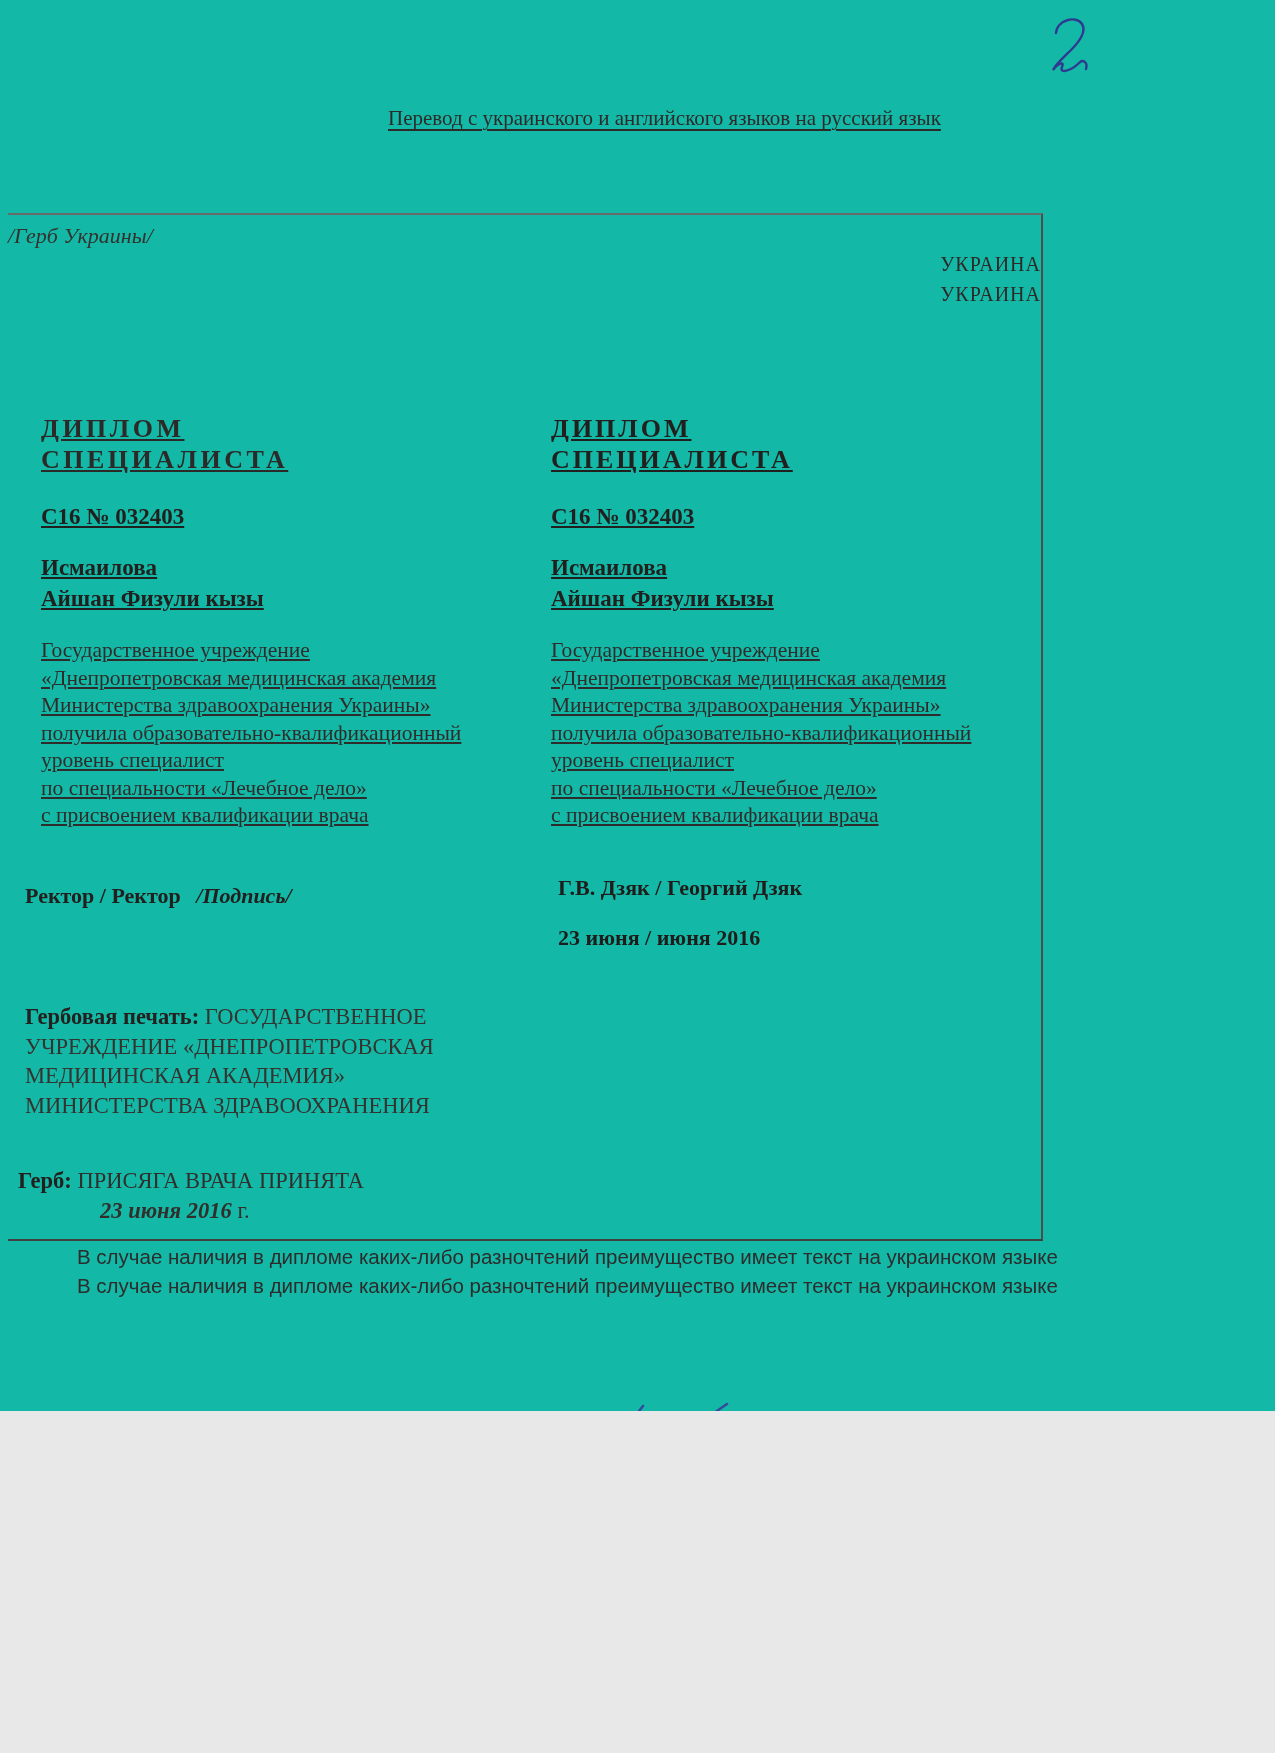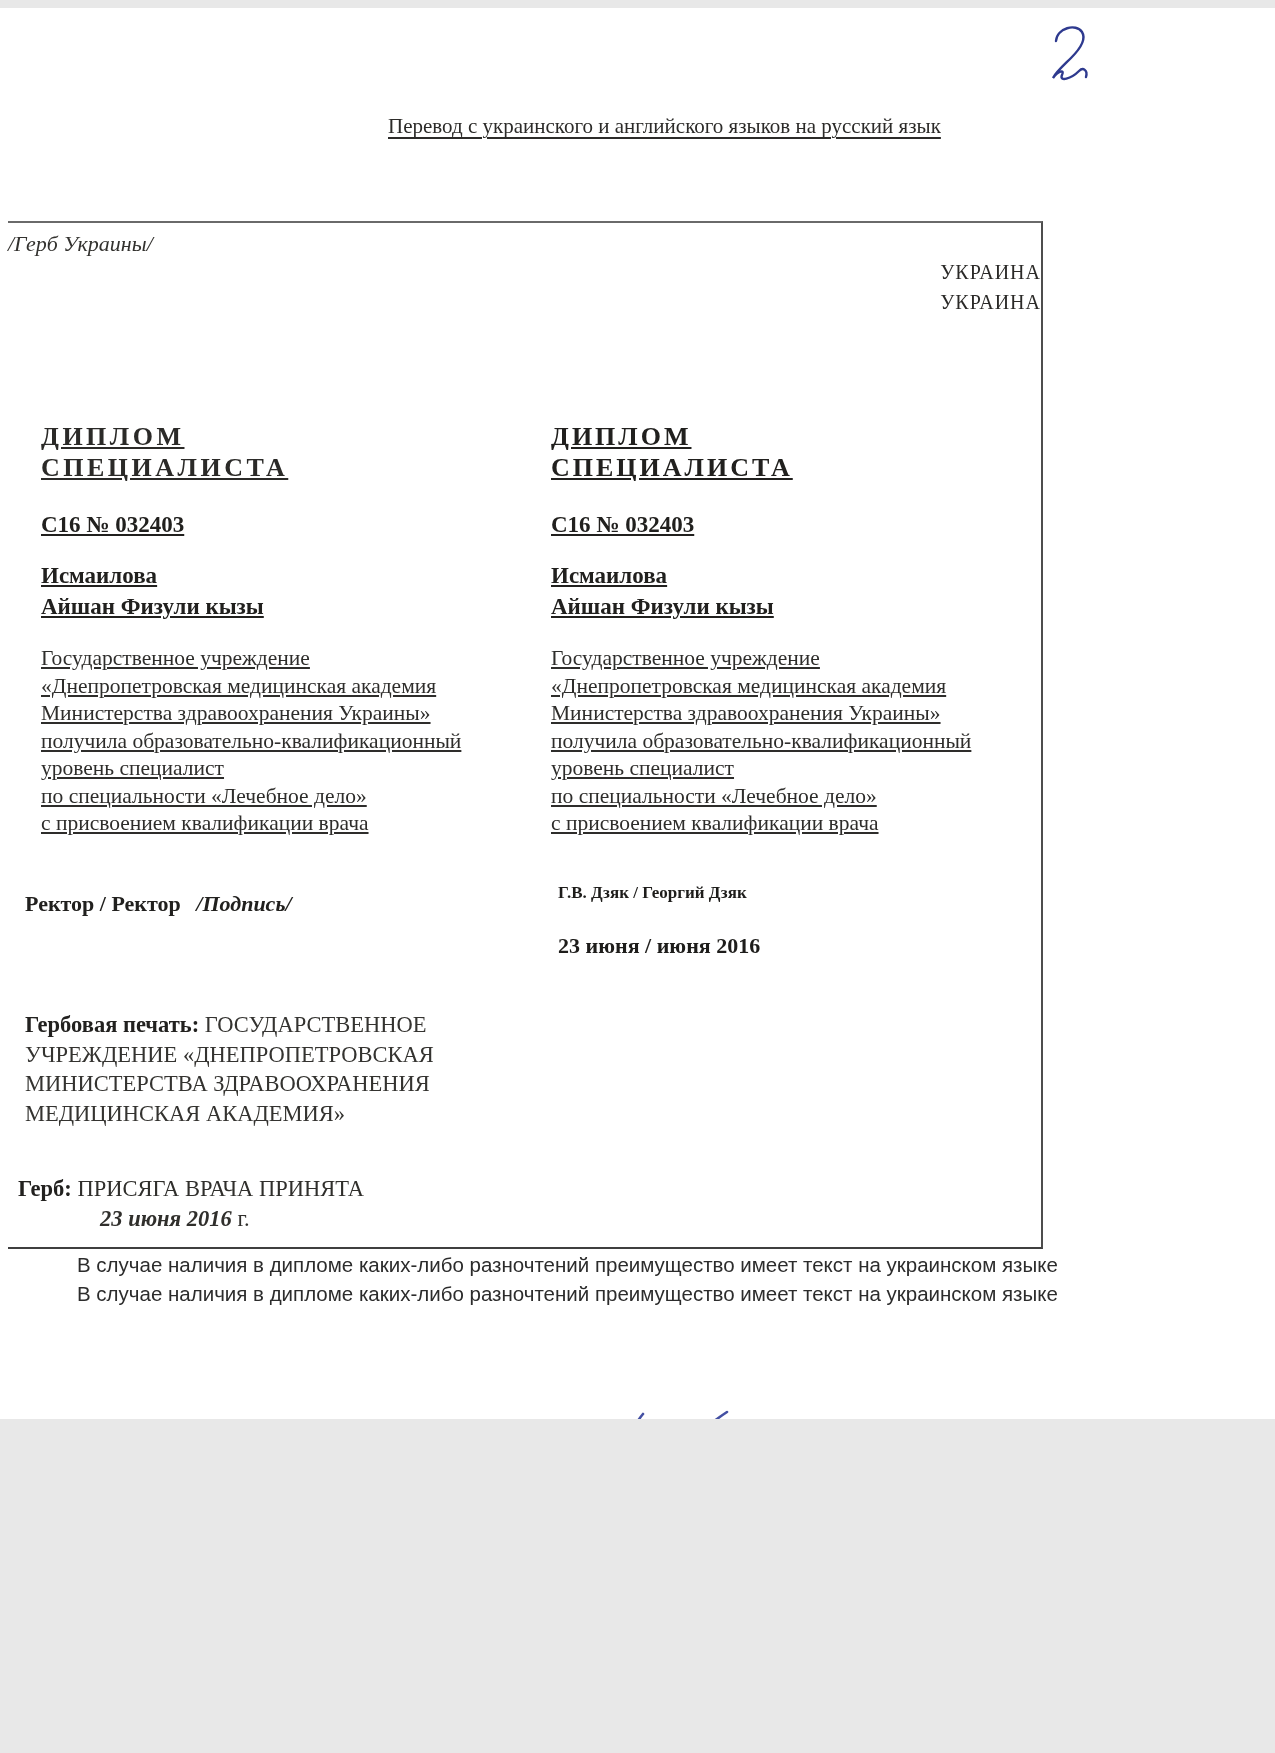--- a/index.html
+++ b/index.html
@@ -1,18 +1,18 @@
 <!DOCTYPE html>
 <html><head>
 <meta charset="utf-8">
 <style>
   html,body { margin:0; padding:0; background:#e8e8e8; }
   .page {
-    position:relative; width:1275px; height:1411px; margin:8px auto;
-    background:#ffffff; overflow:hidden;
+    position:relative; width:1275px; height:1411px; margin:0 auto;
+    background:#14b8a6; overflow:hidden;
     font-family:"Liberation Serif", serif; color:#2a2927;
   }
 
   .pagenum-svg { position:absolute; left:1044px; top:12px; }
 
   .header-line {
     position:absolute; left:388px; top:106px;
     font-size:21px; color:#2c2b29;
     text-decoration:underline; text-underline-offset:4px;
     text-decoration-thickness:1.5px;
@@ -41,21 +41,21 @@
   .dip-name   { top:337px; font-size:23px; font-weight:bold; line-height:31px; color:#21201e; }
   .dip-body   { top:422px; font-size:21.5px; line-height:27.5px; color:#2e2d2b; }
 
   .rector-line {
     position:absolute; left:17px; top:668px;
     font-size:22px; color:#21201e;
   }
   .rector-line .lbl { font-weight:bold; }
   .rector-line .sig-note { font-weight:bold; font-style:italic; margin-left:10px;text-align:right; }
 
-  .rector-name { position:absolute; left:550px; top:660px; font-size:17px; font-weight:bold; color:#1e1d1b; }
+  .rector-name { position:absolute; left:550px; top:660px; font-size:22px; font-weight:bold; color:#1e1d1b; }
   .issue-date  { position:absolute; left:550px; top:710px; font-size:22px; font-weight:bold; color:#1e1d1b; }
 
   .seal-block {
     position:absolute; left:17px; top:787px; width:480px;
     font-size:22.5px; line-height:29.5px; color:#343330;
   }
   .seal-block .lbl { font-weight:bold; color:#22211f; }
 
   .stamp-block {
     position:absolute; left:10px; top:951px; width:480px;
@@ -149,22 +149,22 @@
 
     <div class="rector-name">Г.В. Дзяк / Георгий Дзяк</div>
     <div class="issue-date">23 июня / июня 2016</div>
 
     <div class="seal-block">
       <div>
         <span class="lbl">Гербовая печать:</span>
         <span>ГОСУДАРСТВЕННОЕ</span>
       </div>
       <div>УЧРЕЖДЕНИЕ «ДНЕПРОПЕТРОВСКАЯ</div>
+      <div>МЕДИЦИНСКАЯ АКАДЕМИЯ»</div>
       <div>МИНИСТЕРСТВА ЗДРАВООХРАНЕНИЯ</div>
-      <div>МЕДИЦИНСКАЯ АКАДЕМИЯ»</div>
     </div>
 
     <div class="stamp-block">
       <div>
         <span class="lbl">Герб:</span>
         <span>ПРИСЯГА ВРАЧА ПРИНЯТА</span>
       </div>
       <div class="stamp-date-line">
         <span class="dt">23 июня 2016</span>
         <span>г.</span>

